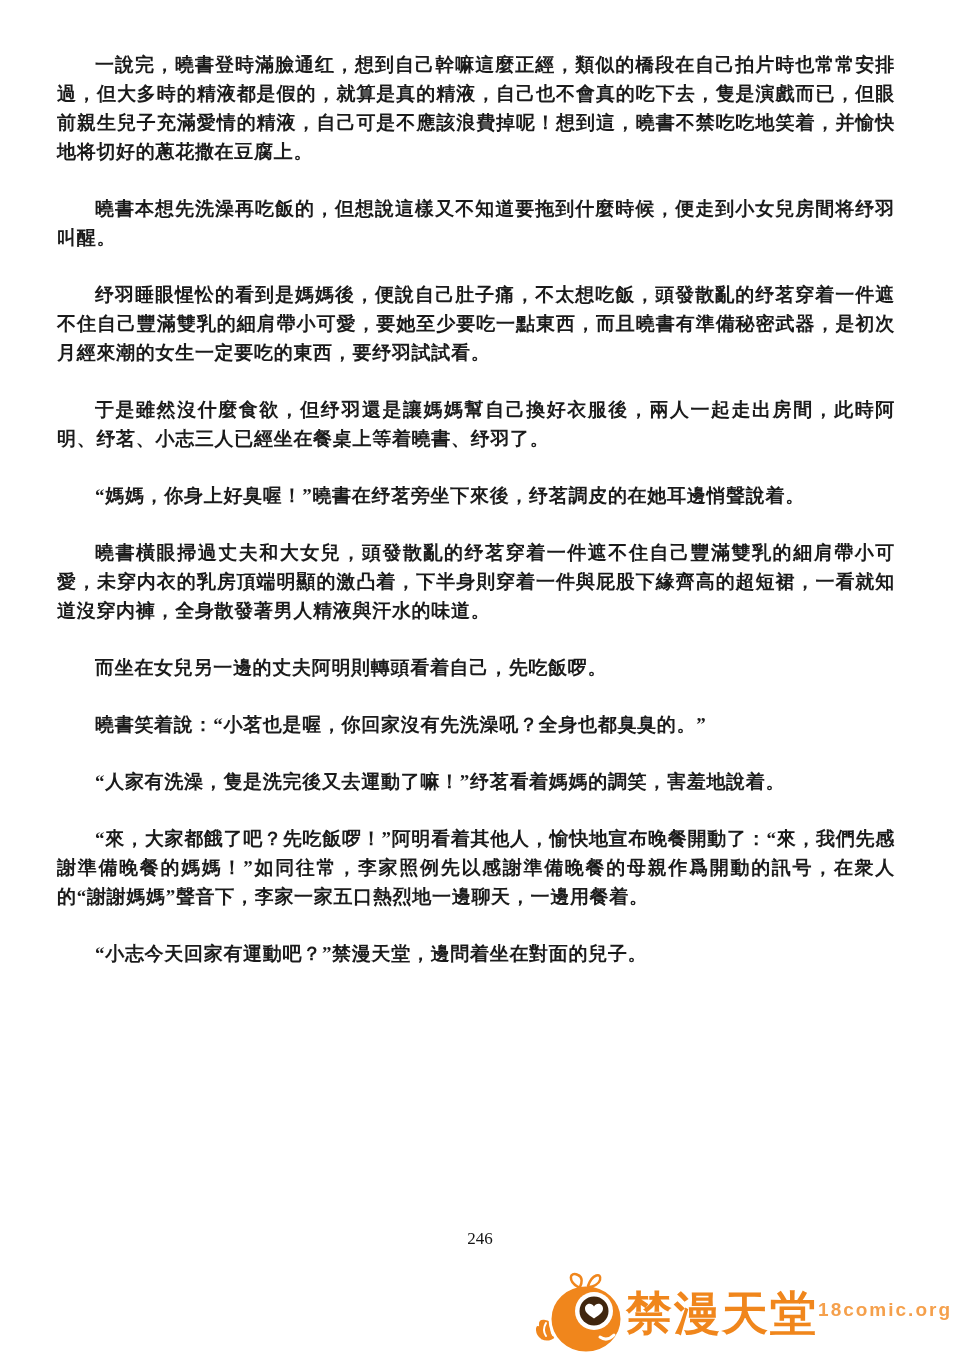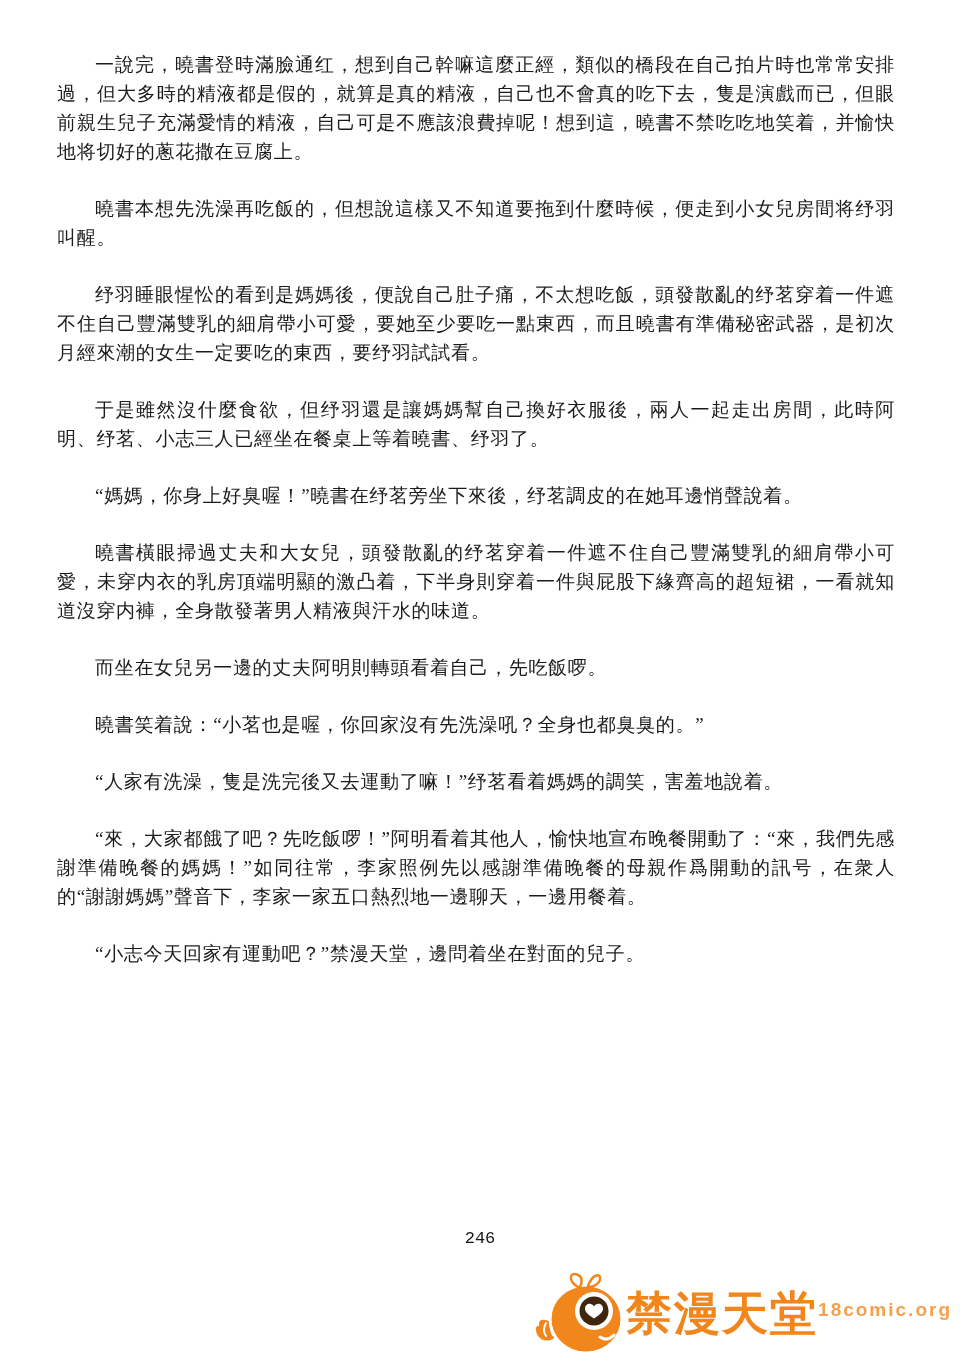--- a/index.html
+++ b/index.html
@@ -16,25 +16,26 @@
     position:absolute;top:50px;left:57px;width:846px;
     color:#1b1b1b;
   }
   .para{
     font-size:19px;
     line-height:29px;
     letter-spacing:0.7px;
     margin:0 8px 28px 0;
     text-indent:2em;
     text-align:justify;
+    font-weight:bold;
   }
   .page-number{
     position:absolute;top:1229px;left:0;width:100%;
     text-align:center;
-    font-family:Liberation Mono, monospace;
+    font-family:Liberation Serif, serif;
     font-size:17px;color:#161616;
   }
   .watermark{
     position:absolute;right:8px;bottom:2px;
     display:flex;align-items:center;
   }
   .wm-text{display:flex;flex-direction:row;align-items:center;margin-left:2px;}
   .wm-name{
     font-family:"Liberation Sans","DejaVu Sans",sans-serif;
     font-weight:700;font-size:46px;line-height:1;

